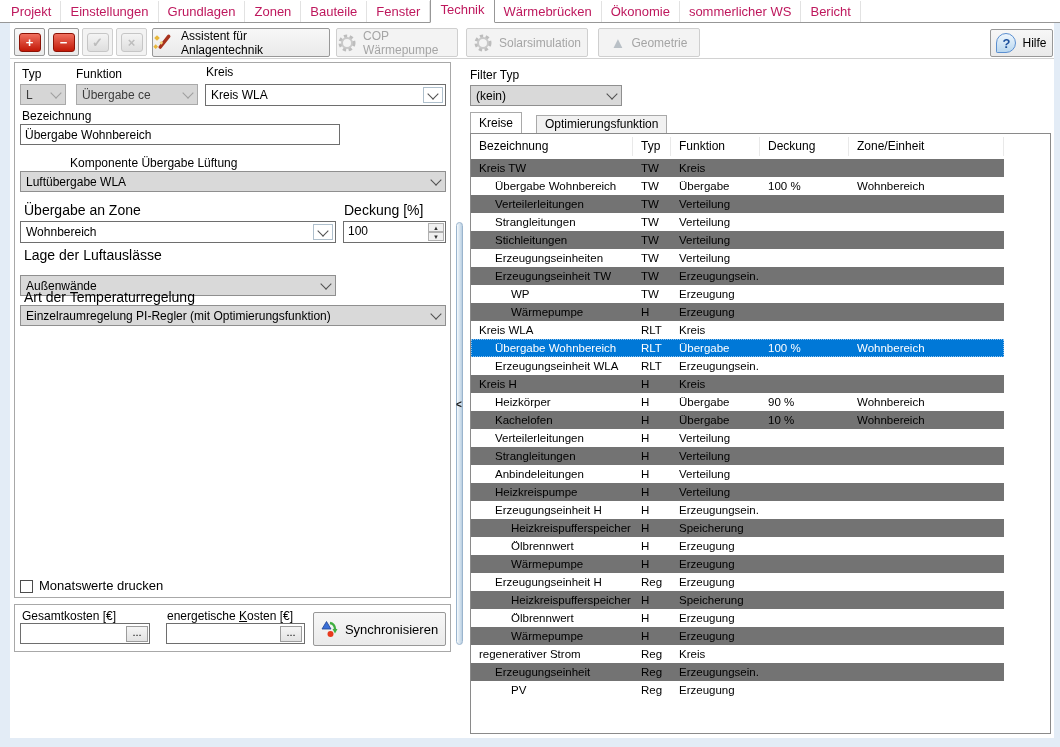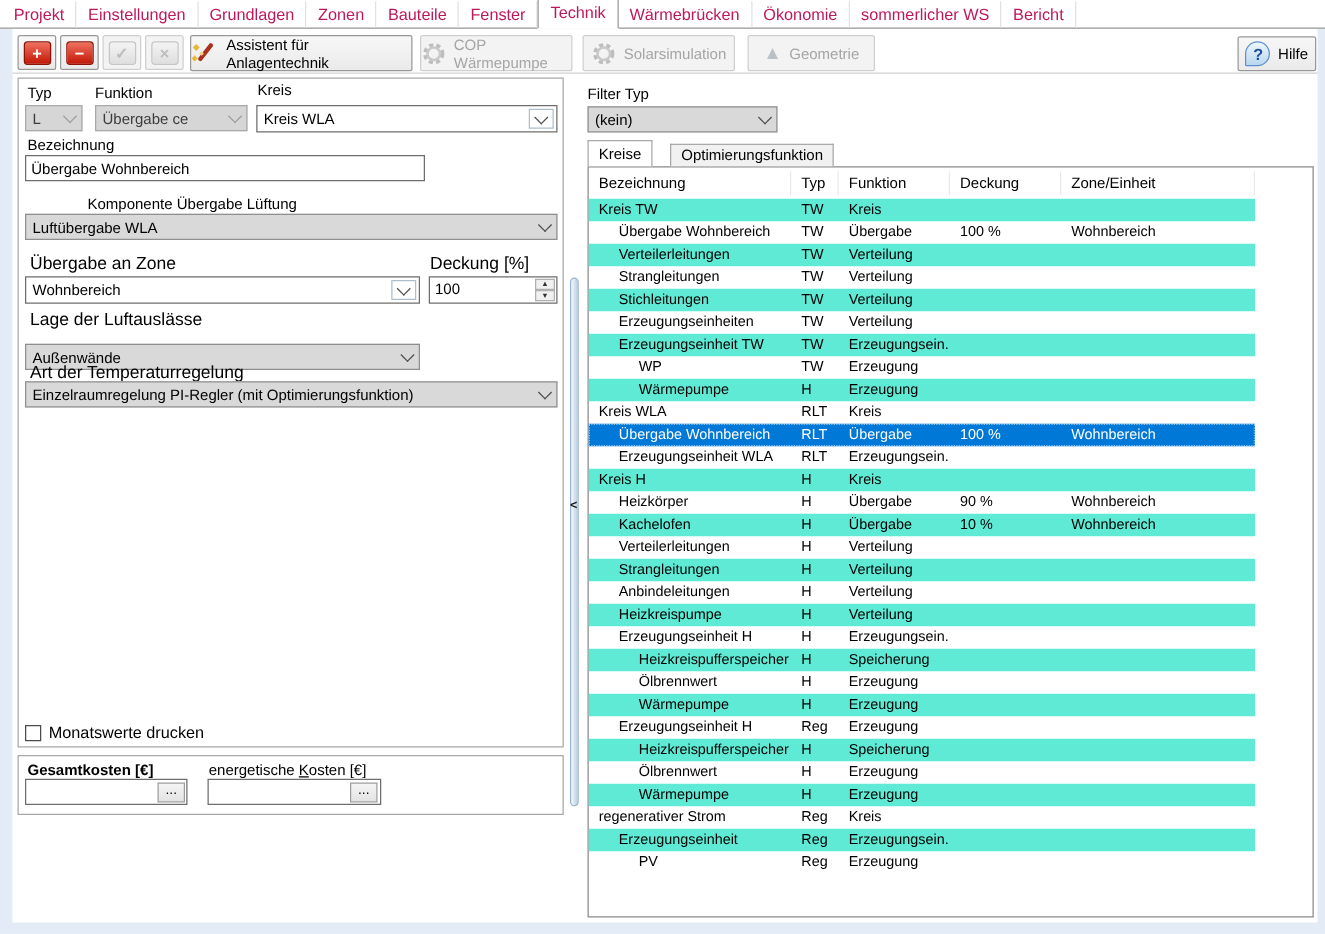--- a/index.html
+++ b/index.html
@@ -66,21 +66,21 @@
         font-size:12px;margin-right:14px;white-space:nowrap;}
   .rtab.active{height:20px;line-height:20px;background:#fff;}
 
   
   .tbl{position:absolute;left:470px;top:133px;width:581px;height:601px;border:1px solid #8a8a8a;background:#fff;box-sizing:border-box;}
   .tbl-head{display:grid;grid-template-columns:162px 38px 89px 89px 155px 1fr;height:25px;align-items:center;font-size:12px;}
   .hcell{padding-left:8px;height:19px;line-height:19px;border-right:1px solid #e9e9e9;white-space:nowrap;overflow:hidden;}
   .hcell.filler{border-right:none;}
   .tbl-rows{position:absolute;left:0;top:25px;width:533px;}
   .trow{display:grid;grid-template-columns:162px 38px 89px 89px 155px;height:18px;line-height:18px;font-size:11.5px;color:#000;}
-  .trow.alt{background:#5eead4;}
+  .trow.alt{background:#737373;}
   .trow.sel{background:#0078d7;color:#fff;outline:1px dotted #8fc3ee;outline-offset:-1px;}
   .tcell{white-space:nowrap;overflow:hidden;padding-left:8px;}
 
   
   .help-ic{width:20px;height:20px;border-radius:50% 50% 50% 6%;background:linear-gradient(#eef6fd,#b9d7ef);
            border:1.5px solid #5b8fd0;display:flex;align-items:center;justify-content:center;
            font-weight:bold;font-size:13px;color:#1b4f9c;box-sizing:border-box;}
   svg{display:block;}
 </style>
 </head>
@@ -218,28 +218,39 @@
   <span class="lbl big" style="left:24px;top:289px;">Art der Temperaturregelung</span>
   <div class="combo" style="left:20px;top:305px;width:426px;height:21px;">
     <span>Einzelraumregelung PI-Regler (mit Optimierungsfunktion)</span>
     <span class="chev"></span>
   </div>
 
   <span class="checkbox" style="left:20px;top:580px;"></span>
   <span class="lbl" style="left:39px;top:578px;font-size:13px;">Monatswerte drucken</span>
 
   <div class="groupbox" style="left:14px;top:604px;width:437px;height:48px;"></div>
-  <span class="lbl" style="left:22px;top:609px;font-weight:bold;">Gesamtkosten [€]</span>
+  <span class="lbl" style="left:22px;top:609px;">Gesamtkosten [€]</span>
   <input class="textinput" style="left: 20px; top: 623px; width: 130px; height: 21px;" value="">
   <span class="browse" style="left:126px;top:626px;">...</span>
 
   <span class="lbl" style="left:167px;top:609px;"><span>energetische </span><span class="u">K</span><span>osten [€]</span></span>
   <input class="textinput" style="left: 166px; top: 623px; width: 139px; height: 21px;" value="">
   <span class="browse" style="left:280px;top:626px;">...</span>
 
+  <div class="btn" style="left:313px;top:612px;width:133px;height:34px;">
+    <span>
+      <svg width="18" height="18" viewBox="0 0 18 18">
+        <polygon points="1,9 5.5,1.5 10,9" fill="#3a6fd8" stroke="#20458f" stroke-width="0.8"></polygon>
+        <path d="M9 3 a6 6 0 0 1 5 6" fill="none" stroke="#3fae3f" stroke-width="2.4"></path>
+        <polygon points="11.5,9 16.5,9 14,13.5" fill="#3fae3f"></polygon>
+        <circle cx="9.5" cy="14" r="3" fill="#e8391d"></circle>
+      </svg>
+    </span>
+    <span style="font-size:13px;">Synchronisieren</span>
+  </div>
 
   <div class="split-bar"></div>
   <span class="split-arrow">&lt;</span>
 
   <span class="lbl" style="left:470px;top:68px;">Filter Typ</span>
   <div class="combo" style="left:470px;top:85px;width:152px;height:21px;">
     <span>(kein)</span>
     <span class="chev"></span>
   </div>
 

